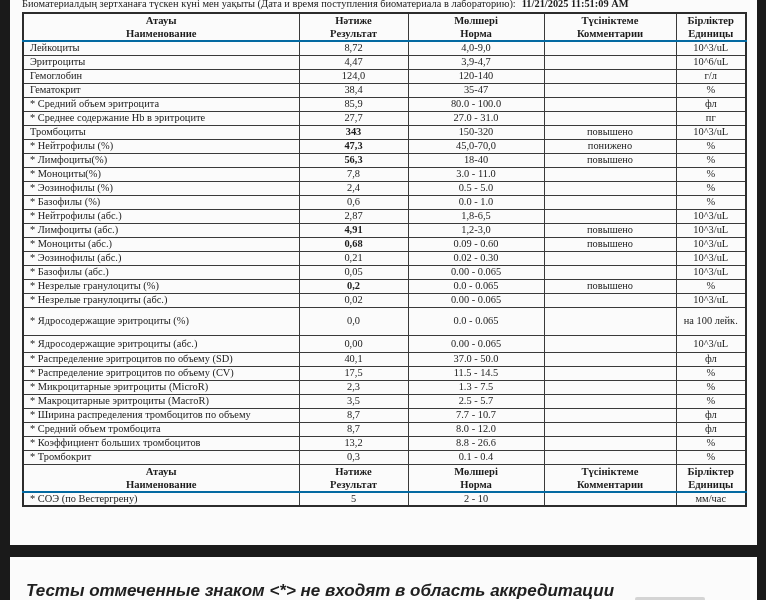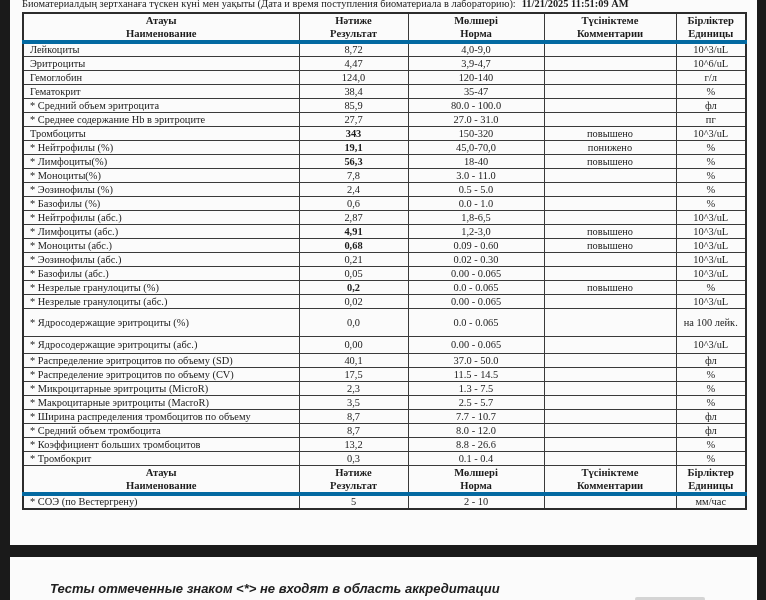--- a/index.html
+++ b/index.html
@@ -32,33 +32,33 @@
     border:2px solid #2c2c2c;
   }
   col.c1{width:276px;}col.c2{width:109px;}col.c3{width:136px;}col.c4{width:132px;}col.c5{width:70px;}
   th,td{
     border:1px solid var(--border);
     font-size:10.4px;line-height:12px;
     padding:0 3px;overflow:hidden;white-space:nowrap;
   }
   tr{height:14px;}
   tr.hrow{height:28px;}
-  tr.hrow th{font-weight:bold;text-align:center;border-bottom:4px solid #0369a1;font-size:10.6px;}
+  tr.hrow th{font-weight:bold;text-align:center;border-bottom:2px solid #0369a1;font-size:10.6px;}
   tr.hrow .h-kk,tr.hrow .h-ru{line-height:13px;}
   tr.r-tall{height:28px;}
   tr.r-med{height:17px;margin-top:22px;}
   td.c-name{text-align:left;padding-left:6px;}
   td.c-res,td.c-norm,td.c-comm,td.c-unit{text-align:center;}
   td.c-res.bold{font-weight:bold;}
 
   .note{
     font-family:"Liberation Sans", sans-serif;
     font-weight:bold;font-style:italic;
-    font-size:13px;color:#202020;
-    margin:24px 0 0 40px;
+    font-size:17px;color:#202020;
+    margin:24px 0 0 16px;
   }
   .smudge{
     position:absolute;left:625px;bottom:-1px;width:70px;height:4px;
     background:#b5b5b5;border-radius:3px;opacity:.55;
   }
 </style>
 </head>
 <body>
 
 <div class="page page1">
@@ -140,21 +140,21 @@
   </tr>
         <tr>
     <td class="c-name">Тромбоциты</td>
     <td class="c-res bold">343</td>
     <td class="c-norm">150-320</td>
     <td class="c-comm">повышено</td>
     <td class="c-unit">10^3/uL</td>
   </tr>
         <tr>
     <td class="c-name">* Нейтрофилы (%)</td>
-    <td class="c-res bold">19,1</td>
+    <td class="c-res bold">47,3</td>
     <td class="c-norm">45,0-70,0</td>
     <td class="c-comm">понижено</td>
     <td class="c-unit">%</td>
   </tr>
         <tr>
     <td class="c-name">* Лимфоциты(%)</td>
     <td class="c-res bold">56,3</td>
     <td class="c-norm">18-40</td>
     <td class="c-comm">повышено</td>
     <td class="c-unit">%</td>

